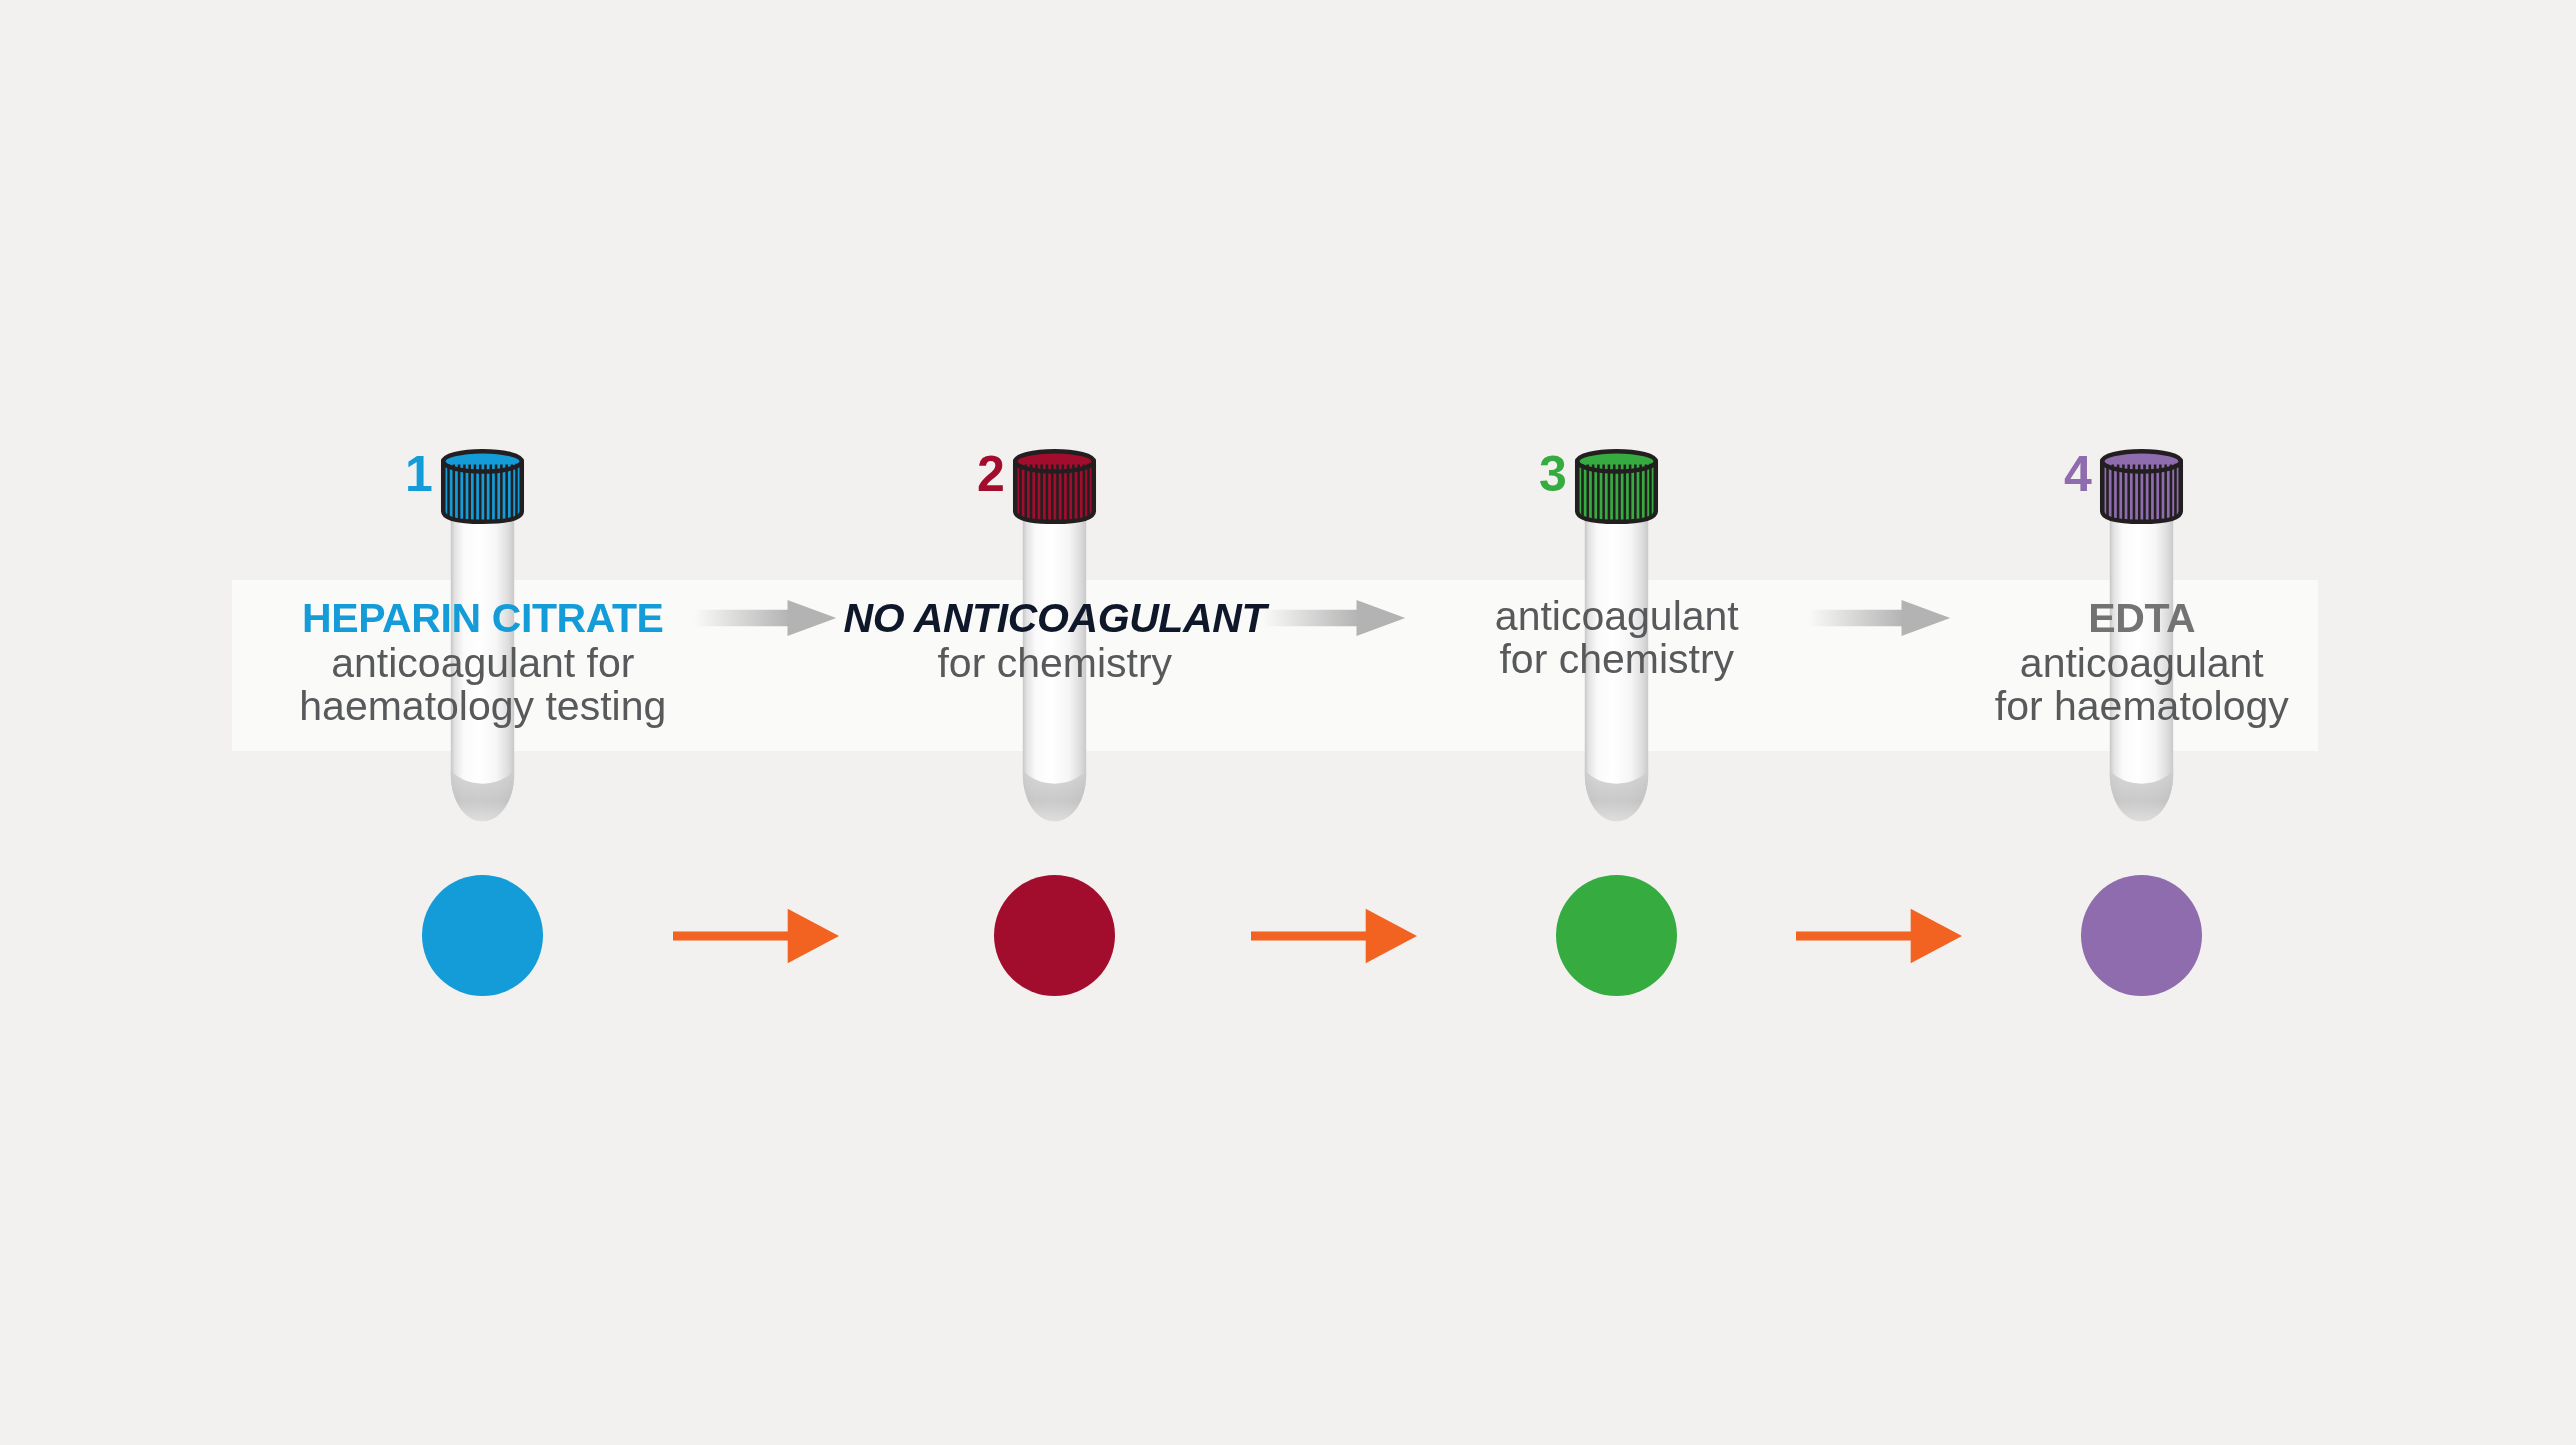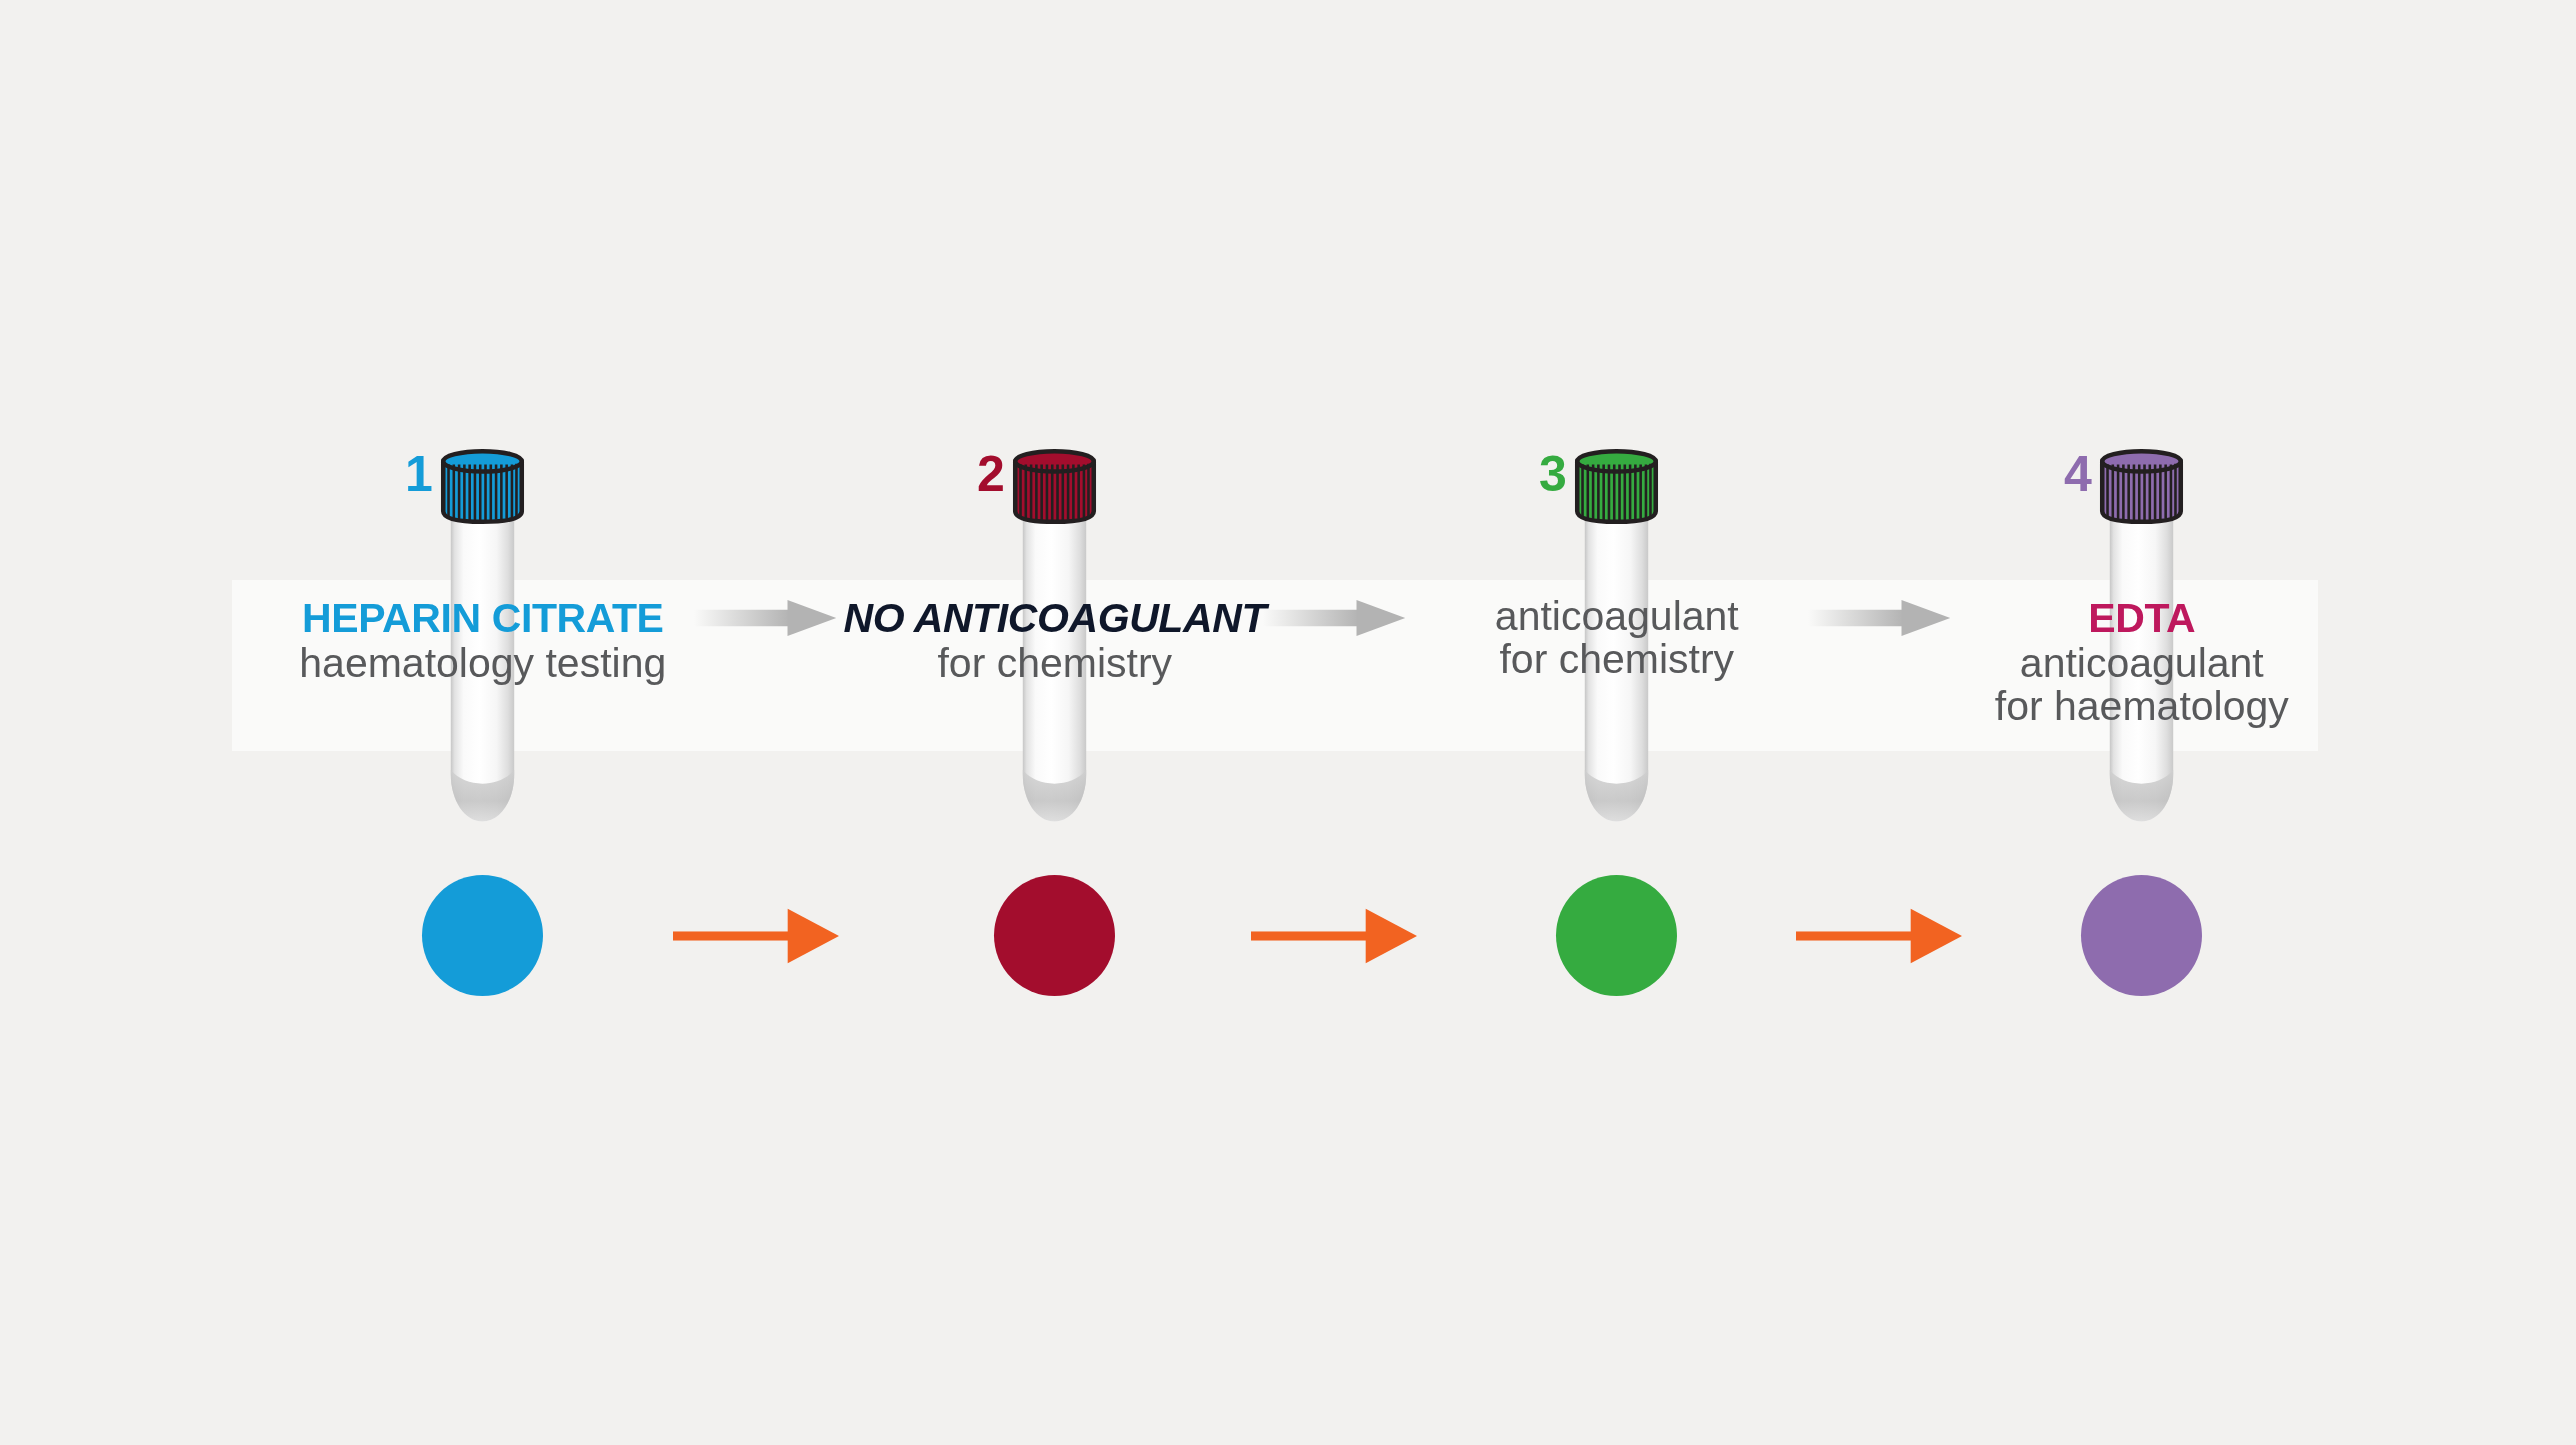--- a/index.html
+++ b/index.html
@@ -63,20 +63,21 @@
       <use href="#tubeBody" fill="url(#tubeGrad)"></use>
       <use href="#tubeBtm" fill="url(#btmGrad)" opacity="0.8"></use>
       <g style="fill: rgb(20, 156, 216);">
         <use href="#capSide" class="outlined"></use>
         <use href="#capTopE" class="outlined"></use>
       </g>
       <use href="#ribs"></use>
     </svg>
     <div class="labels">
       <div class="name" style="color: rgb(20, 156, 216);">HEPARIN CITRATE</div>
+      <div class="desc">anticoagulant for</div>
       <div class="desc">haematology testing</div>
     </div>
     <div class="dot" style="background-color: rgb(20, 156, 216);"></div>
   </div>
 
   <div class="col col2">
     <div class="tube-num" style="color: rgb(163, 13, 45);">2</div>
     <svg class="tube-svg" viewBox="0 0 120 510">
       <use href="#tubeBody" fill="url(#tubeGrad)"></use>
       <use href="#tubeBtm" fill="url(#btmGrad)" opacity="0.8"></use>
@@ -117,21 +118,21 @@
     <svg class="tube-svg" viewBox="0 0 120 510">
       <use href="#tubeBody" fill="url(#tubeGrad)"></use>
       <use href="#tubeBtm" fill="url(#btmGrad)" opacity="0.8"></use>
       <g style="fill: rgb(142, 108, 174);">
         <use href="#capSide" class="outlined"></use>
         <use href="#capTopE" class="outlined"></use>
       </g>
       <use href="#ribs"></use>
     </svg>
     <div class="labels">
-      <div class="name" style="color: #be185d;">EDTA</div>
+      <div class="name" style="color: #737373;">EDTA</div>
       <div class="desc">anticoagulant</div>
       <div class="desc">for haematology</div>
     </div>
     <div class="dot" style="background-color: rgb(142, 108, 174);"></div>
   </div>
 
   <svg class="garrow ga1" viewBox="0 0 190 48">
     <rect x="0" y="13" width="128" height="22" fill="url(#grayArrowGrad)"></rect>
     <polygon points="125,0 190,24 125,48" style="fill: rgb(179, 179, 179);"></polygon>
   </svg>

